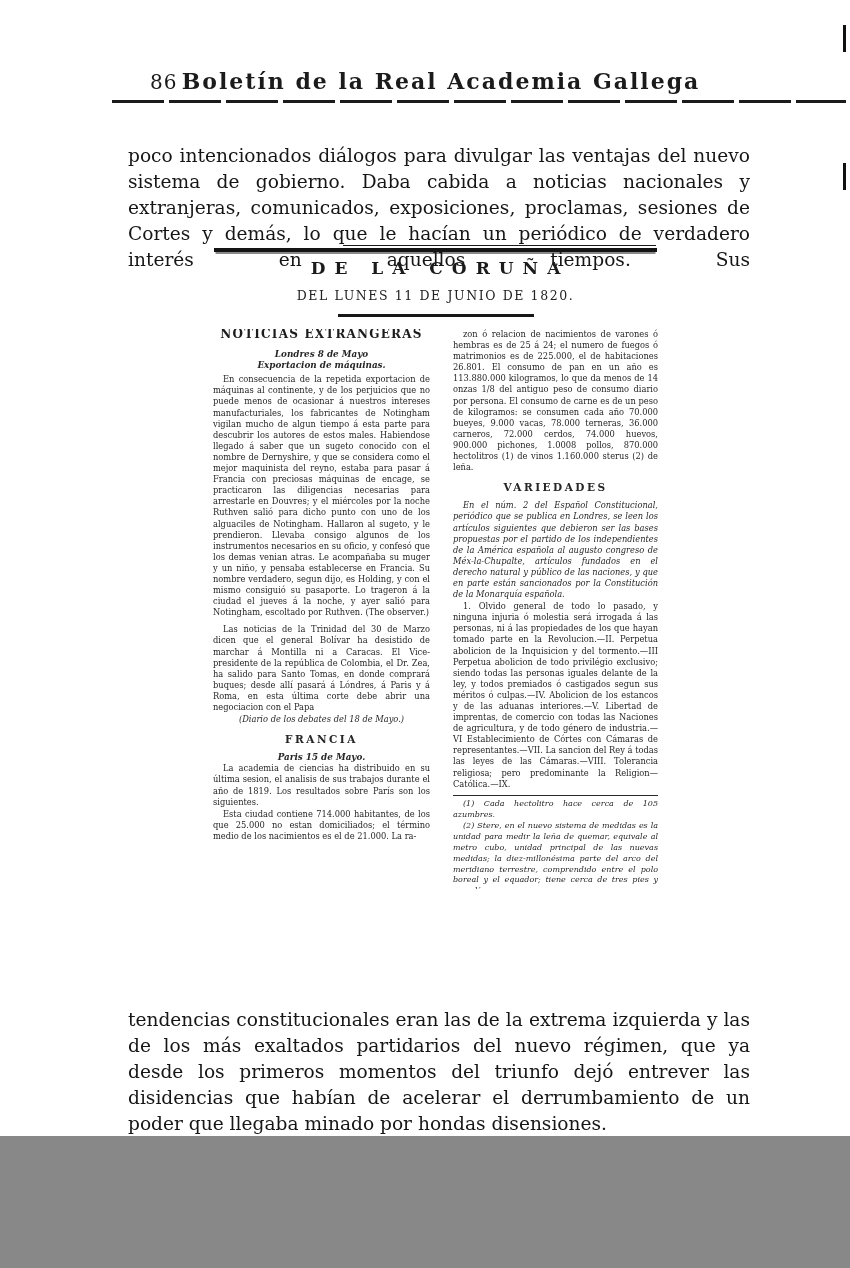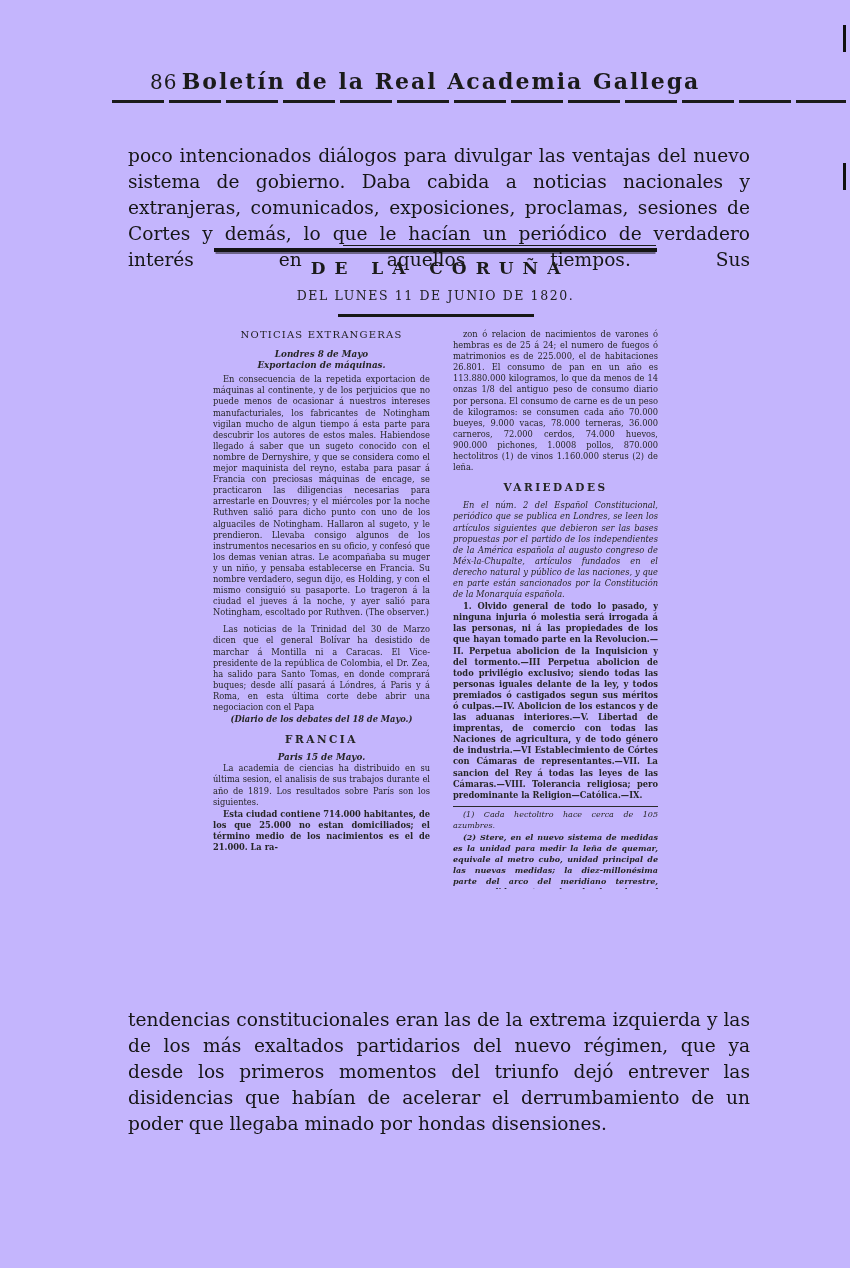--- a/index.html
+++ b/index.html
@@ -1,19 +1,19 @@
 <!DOCTYPE html>
 <html><head>
 <meta charset="utf-8">
 <style>
   html,body{margin:0;padding:0;background:#888;}
   .page{
     position:relative;
-    width:850px;height:1268px;
-    background:#c4b5fd;
+    width:850px;height:1136px;
+    background:#ffffff;
     overflow:hidden;
     font-family:"DejaVu Serif","Liberation Serif",serif;
     color:#1b1b1b;
   }
   
   .header-row{position:absolute;top:68px;left:0;width:850px;height:30px;}
   .page-number{position:absolute;left:150px;top:2px;font-size:20px;letter-spacing:1px;}
   .journal-title{
     position:absolute;left:16px;top:0;width:850px;
     text-align:center;font-size:22px;font-weight:700;letter-spacing:2px;
@@ -44,22 +44,22 @@
   }
   .masthead-subtitle{margin-top:6px;text-align:center;font-size:17px;font-weight:600;letter-spacing:9px;text-indent:9px;}
   .masthead-dateline{margin-top:10px;text-align:center;font-size:12.5px;letter-spacing:1.6px;color:#222;}
   .short-rule{width:196px;height:3px;background:#171717;margin:11px auto 0 auto;}
   
   .columns{display:flex;gap:23px;margin-top:12px;height:560px;overflow:hidden;}
   .col{font-size:8.3px;line-height:11.1px;text-align:justify;color:#262626;}
   .col-left{width:217px;}
   .col-right{width:205px;}
   .col p{margin:0;text-indent:10px;}
-  .col p + p{margin-top:1px;font-weight:bold;}
-  .np-heading{text-align:center;font-weight:400;font-size:10px;letter-spacing:1.2px;margin:0 0 9px 0;color:#1d1d1d;}
+  .col p + p{margin-top:1px;}
+  .np-heading{text-align:center;font-weight:700;font-size:12px;letter-spacing:1.2px;margin:0 0 9px 0;color:#1d1d1d;}
   .np-subheading{text-align:center;font-weight:700;font-size:10.5px;letter-spacing:2.5px;margin:9px 0 7px 0;}
   .np-dateline{text-align:center;font-style:italic;font-weight:600;font-size:8.8px;margin:0;}
   .np-article-subtitle{text-align:center;font-style:italic;font-weight:600;font-size:8.8px;margin:0 0 3px 0;}
   .np-attribution{text-align:center;font-style:italic;margin-top:2px;text-indent:0 !important;}
   .variedades-intro{font-style:italic;margin-top:2px;}
   .footnote-rule{border:0;border-top:1px solid #2a2a2a;margin:5px 0 3px 0;}
   .footnote{font-style:italic;font-size:8px;line-height:10.8px;}
   .gap{height:6px;}
   
   .artifact{position:absolute;background:#101010;}

